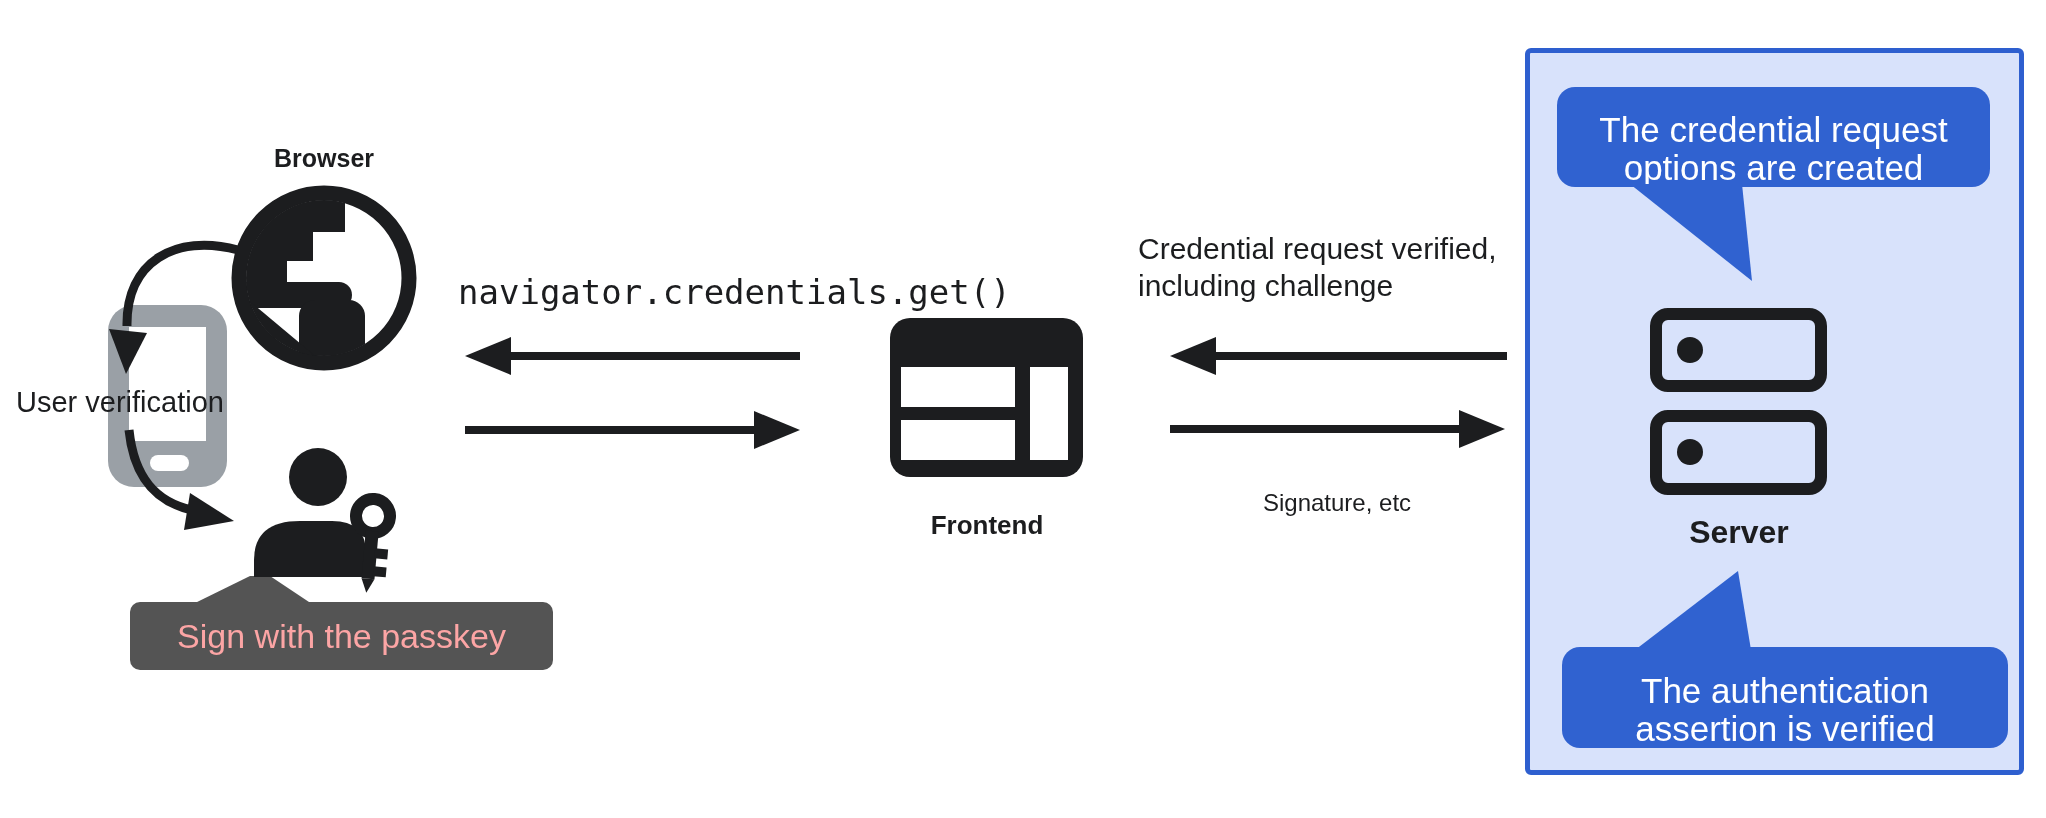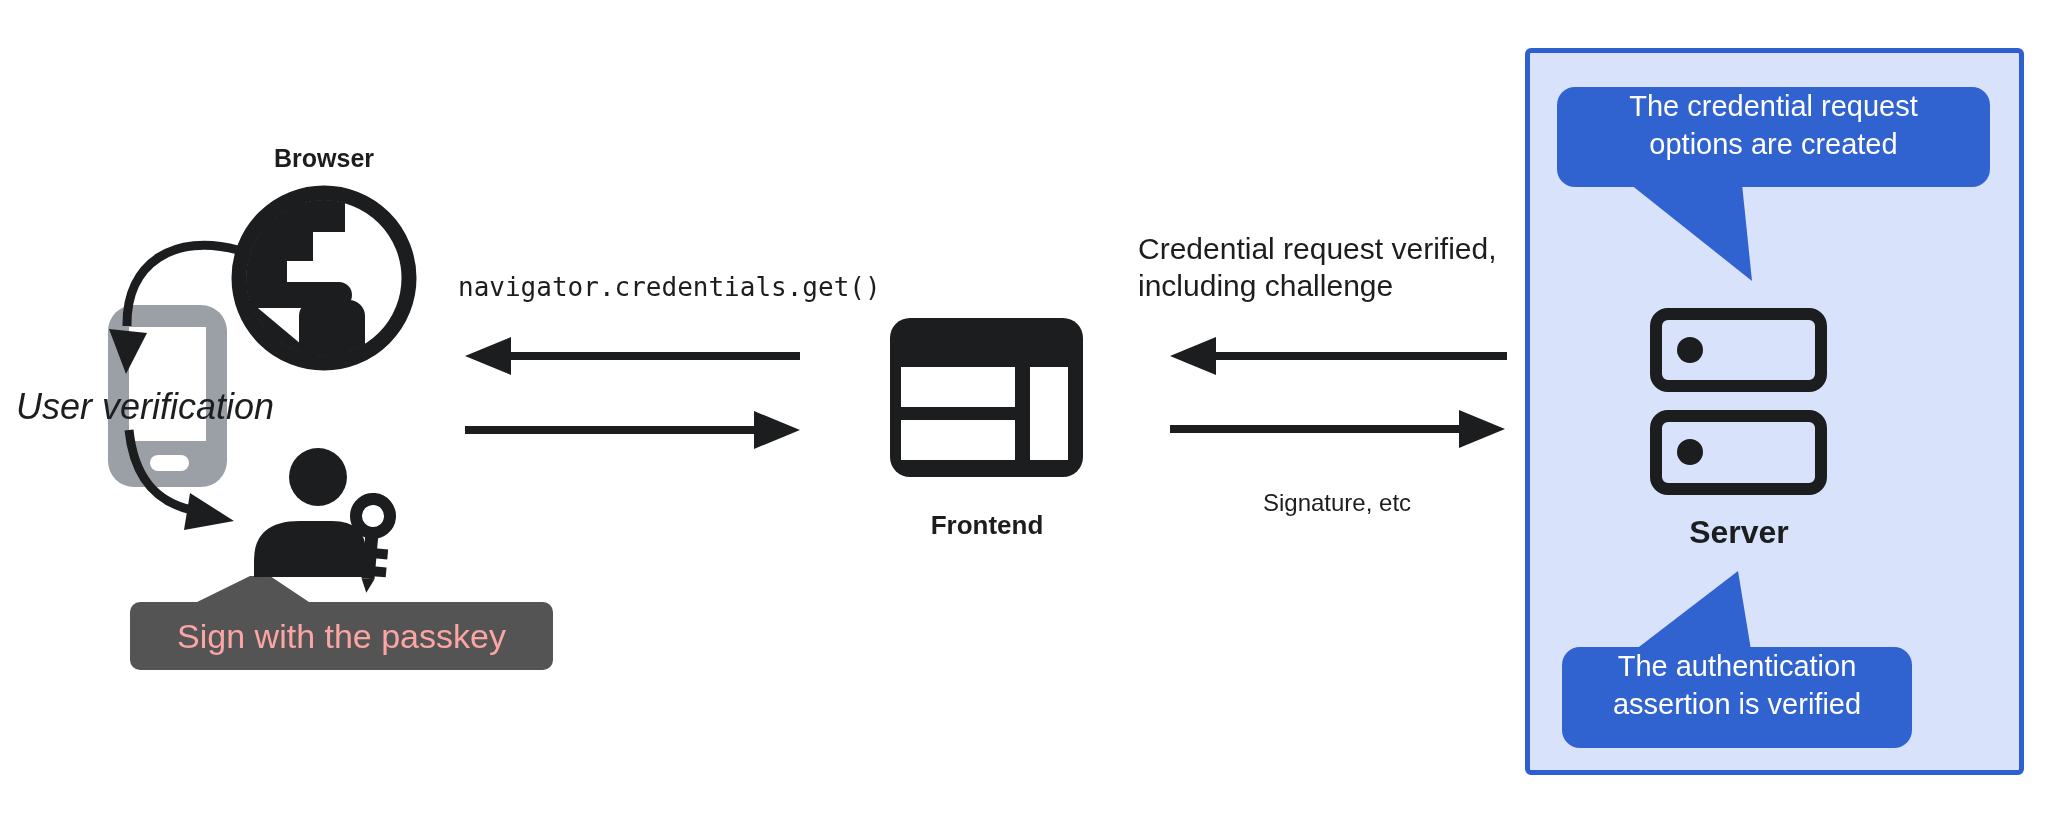--- a/index.html
+++ b/index.html
@@ -33,28 +33,28 @@
     border:5px solid var(--panel-border);
     border-radius:6px;
     z-index:1;
   }
   
   .bubble{
     position:absolute;
     background:var(--bubble-blue);
     border-radius:18px;
     color:#ffffff;
-    display:flex;align-items:flex-start;justify-content:center;
+    display:flex;align-items:flex-end;justify-content:center;
     text-align:center;
-    font-size:29px;line-height:38px;
+    font-size:35px;line-height:38px;
     white-space:pre-line;
     z-index:2;
   }
   .bubble-top{left:1557px;top:87px;width:433px;height:100px;}
-  .bubble-bottom{left:1562px;top:647px;width:350px;height:101px;}
+  .bubble-bottom{left:1562px;top:647px;width:446px;height:101px;}
 
   
   .tooltip{
     position:absolute;
     left:130px;top:602px;width:423px;height:68px;
     background:var(--tooltip-gray);
     border-radius:10px;
     display:flex;align-items:center;justify-content:center;
     color:#fca5a5;font-size:34px;
     z-index:2;
@@ -173,23 +173,23 @@
       <rect class="ink-stroke" x="1656" y="314" width="165" height="72" rx="12" stroke-width="12"></rect>
       <circle class="ink-fill" cx="1690" cy="350" r="13"></circle>
       <rect class="ink-stroke" x="1656" y="416" width="165" height="73" rx="12" stroke-width="12"></rect>
       <circle class="ink-fill" cx="1690" cy="452" r="13"></circle>
     </g>
   </svg>
 
   <div class="text-layer">
     <div class="lbl bold center-x" style="left:324px;top:144px;font-size:25px;">Browser</div>
 
-    <div class="lbl" style="left:16px;top:386px;font-size:36px;font-style:italic;">User verification</div>
-
-    <div class="lbl mono" style="left:458px;top:272px;font-size:26px;">navigator.credentials.get()</div>
+    <div class="lbl" style="left:16px;top:386px;font-size:29px;">User verification</div>
+
+    <div class="lbl mono" style="left:458px;top:272px;font-size:34px;">navigator.credentials.get()</div>
 
 
     <div class="lbl bold center-x" style="left:987px;top:510px;font-size:26px;">Frontend</div>
 
     <div class="lbl" style="left:1138px;top:230px;font-size:30px;line-height:37px;">Credential request verified,
 including challenge</div>
 
     <div class="lbl center-x" style="left:1337px;top:489px;font-size:24px;">Signature, etc</div>
 
     <div class="lbl bold center-x" style="left:1739px;top:514px;font-size:32px;">Server</div>

